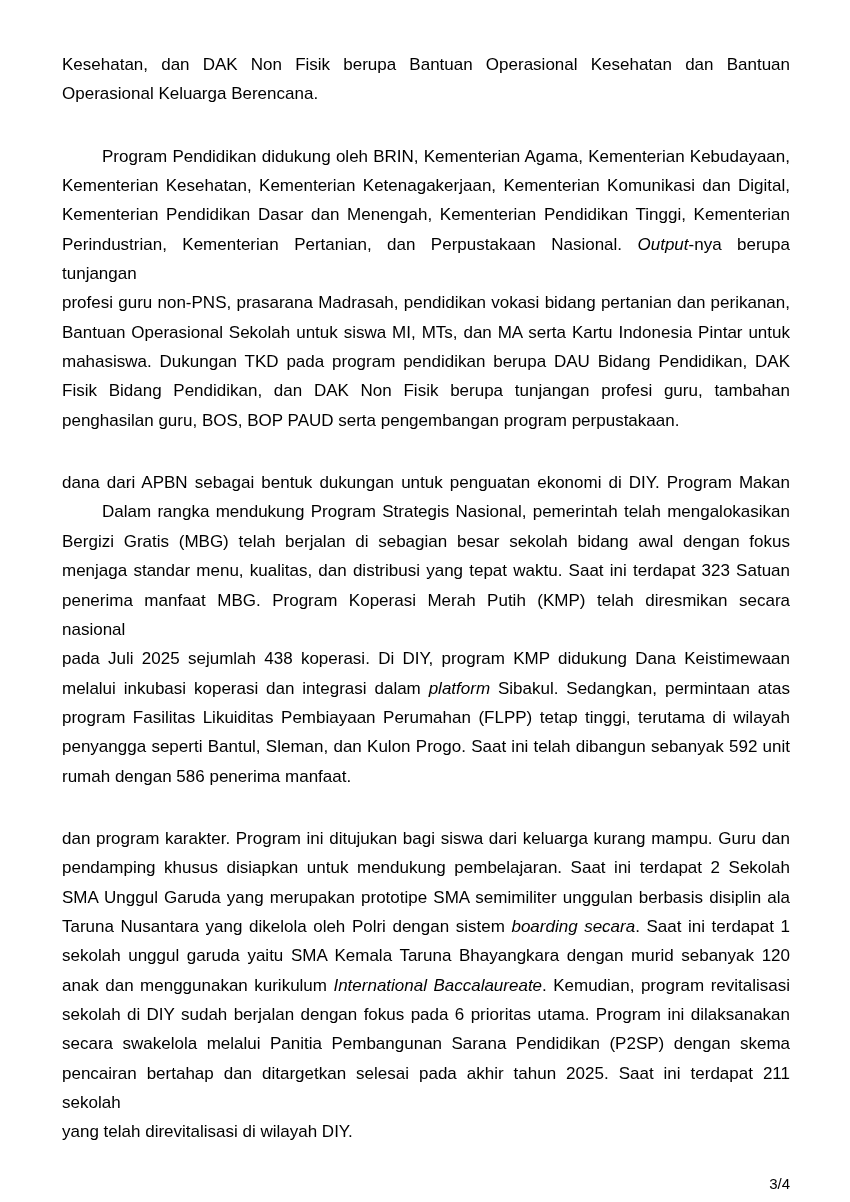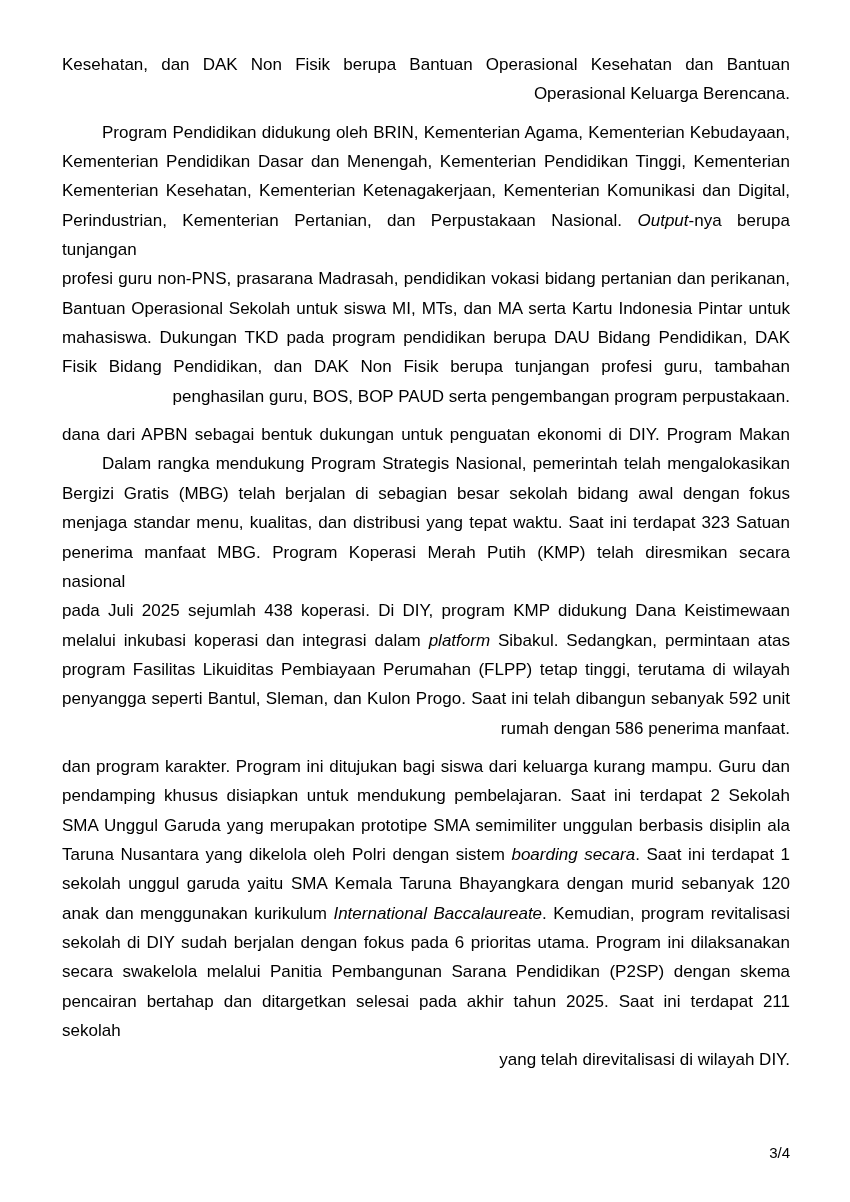--- a/index.html
+++ b/index.html
@@ -18,55 +18,55 @@
   }
   .content {
     position: absolute;
     left: 62px;
     top: 50px;
     width: 728px;
     font-size: 17px;
     line-height: 29.35px;
   }
   .paragraph { margin: 0; }
-  .paragraph + .paragraph { margin-top: 9px; }
+  .paragraph + .paragraph { margin-top: 33px; }
   .line {
-    text-align: right;
+    text-align: left;
     white-space: normal;
   }
   .line.just {
     text-align: justify;
     text-align-last: justify;
   }
   .line.indent {
     text-indent: 40px;
   }
   .em { font-style: italic; }
   .page-number {
     position: absolute;
-    top: 1144px;
+    top: 1175px;
     right: 60px;
     font-size: 15px;
     line-height: 18px;
     color: #000000;
   }
 </style>
 </head>
 <body>
 
 <div class="page">
   <div class="content">
       <div class="paragraph">
         <div class="line just"><span>Kesehatan, dan DAK Non Fisik berupa Bantuan Operasional Kesehatan dan Bantuan</span></div>
         <div class="line"><span>Operasional Keluarga Berencana.</span></div>
       </div>
       <div class="paragraph">
         <div class="line just indent"><span>Program Pendidikan didukung oleh BRIN, Kementerian Agama, Kementerian Kebudayaan,</span></div>
+        <div class="line just"><span>Kementerian Kesehatan, Kementerian Ketenagakerjaan, Kementerian Komunikasi dan Digital,</span></div>
         <div class="line just"><span>Kementerian Pendidikan Dasar dan Menengah, Kementerian Pendidikan Tinggi, Kementerian</span></div>
-        <div class="line just"><span>Kementerian Kesehatan, Kementerian Ketenagakerjaan, Kementerian Komunikasi dan Digital,</span></div>
         <div class="line just"><span>Perindustrian, Kementerian Pertanian, dan Perpustakaan Nasional. </span><span class="em">Output</span><span>-nya berupa tunjangan</span></div>
         <div class="line just"><span>profesi guru non-PNS, prasarana Madrasah, pendidikan vokasi bidang pertanian dan perikanan,</span></div>
         <div class="line just"><span>Bantuan Operasional Sekolah untuk siswa MI, MTs, dan MA serta Kartu Indonesia Pintar untuk</span></div>
         <div class="line just"><span>mahasiswa. Dukungan TKD pada program pendidikan berupa DAU Bidang Pendidikan, DAK</span></div>
         <div class="line just"><span>Fisik Bidang Pendidikan, dan DAK Non Fisik berupa tunjangan profesi guru, tambahan</span></div>
         <div class="line"><span>penghasilan guru, BOS, BOP PAUD serta pengembangan program perpustakaan.</span></div>
       </div>
       <div class="paragraph">
         <div class="line just"><span>dana dari APBN sebagai bentuk dukungan untuk penguatan ekonomi di DIY. Program Makan</span></div>
         <div class="line just indent"><span>Dalam rangka mendukung Program Strategis Nasional, pemerintah telah mengalokasikan</span></div>

